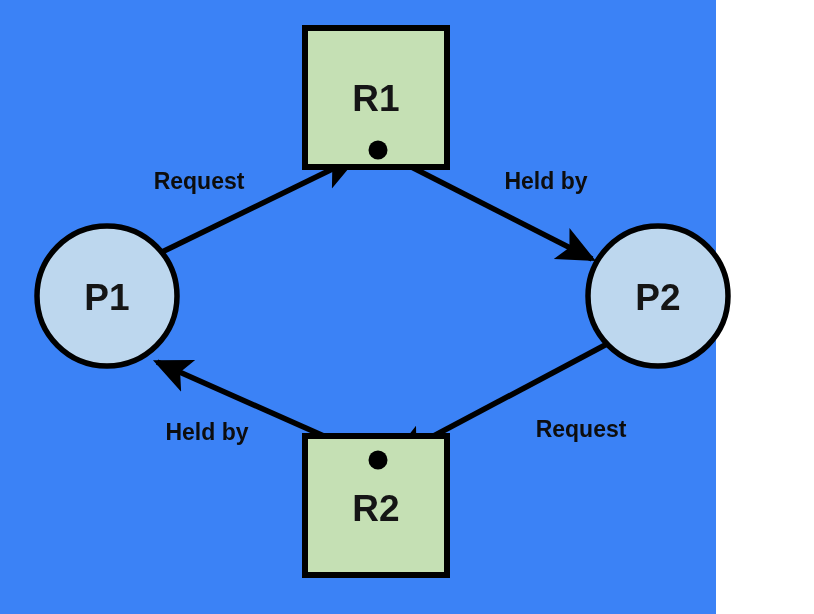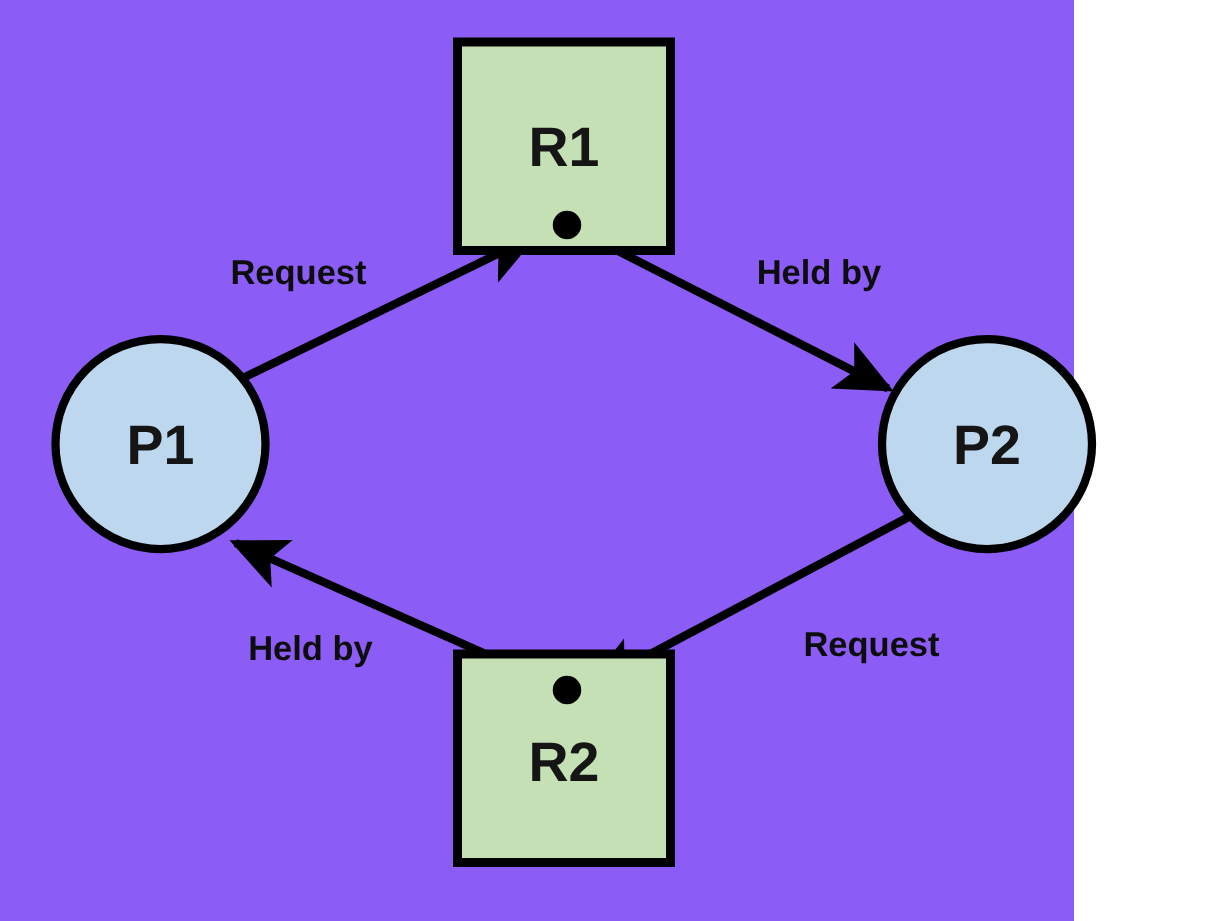--- a/index.html
+++ b/index.html
@@ -10,21 +10,21 @@
   body {
     width: 814px;
     height: 614px;
     font-family: "Liberation Sans", sans-serif;
     overflow: hidden;
   }
   #canvas {
     position: relative;
     width: 716px;
     height: 614px;
-    background: #8b5cf6;
+    background: #3b82f6;
   }
   #diagram-svg {
     position: absolute;
     left: 0;
     top: 0;
     width: 814px;
     height: 614px;
     display: block;
   }
   .node-label {

